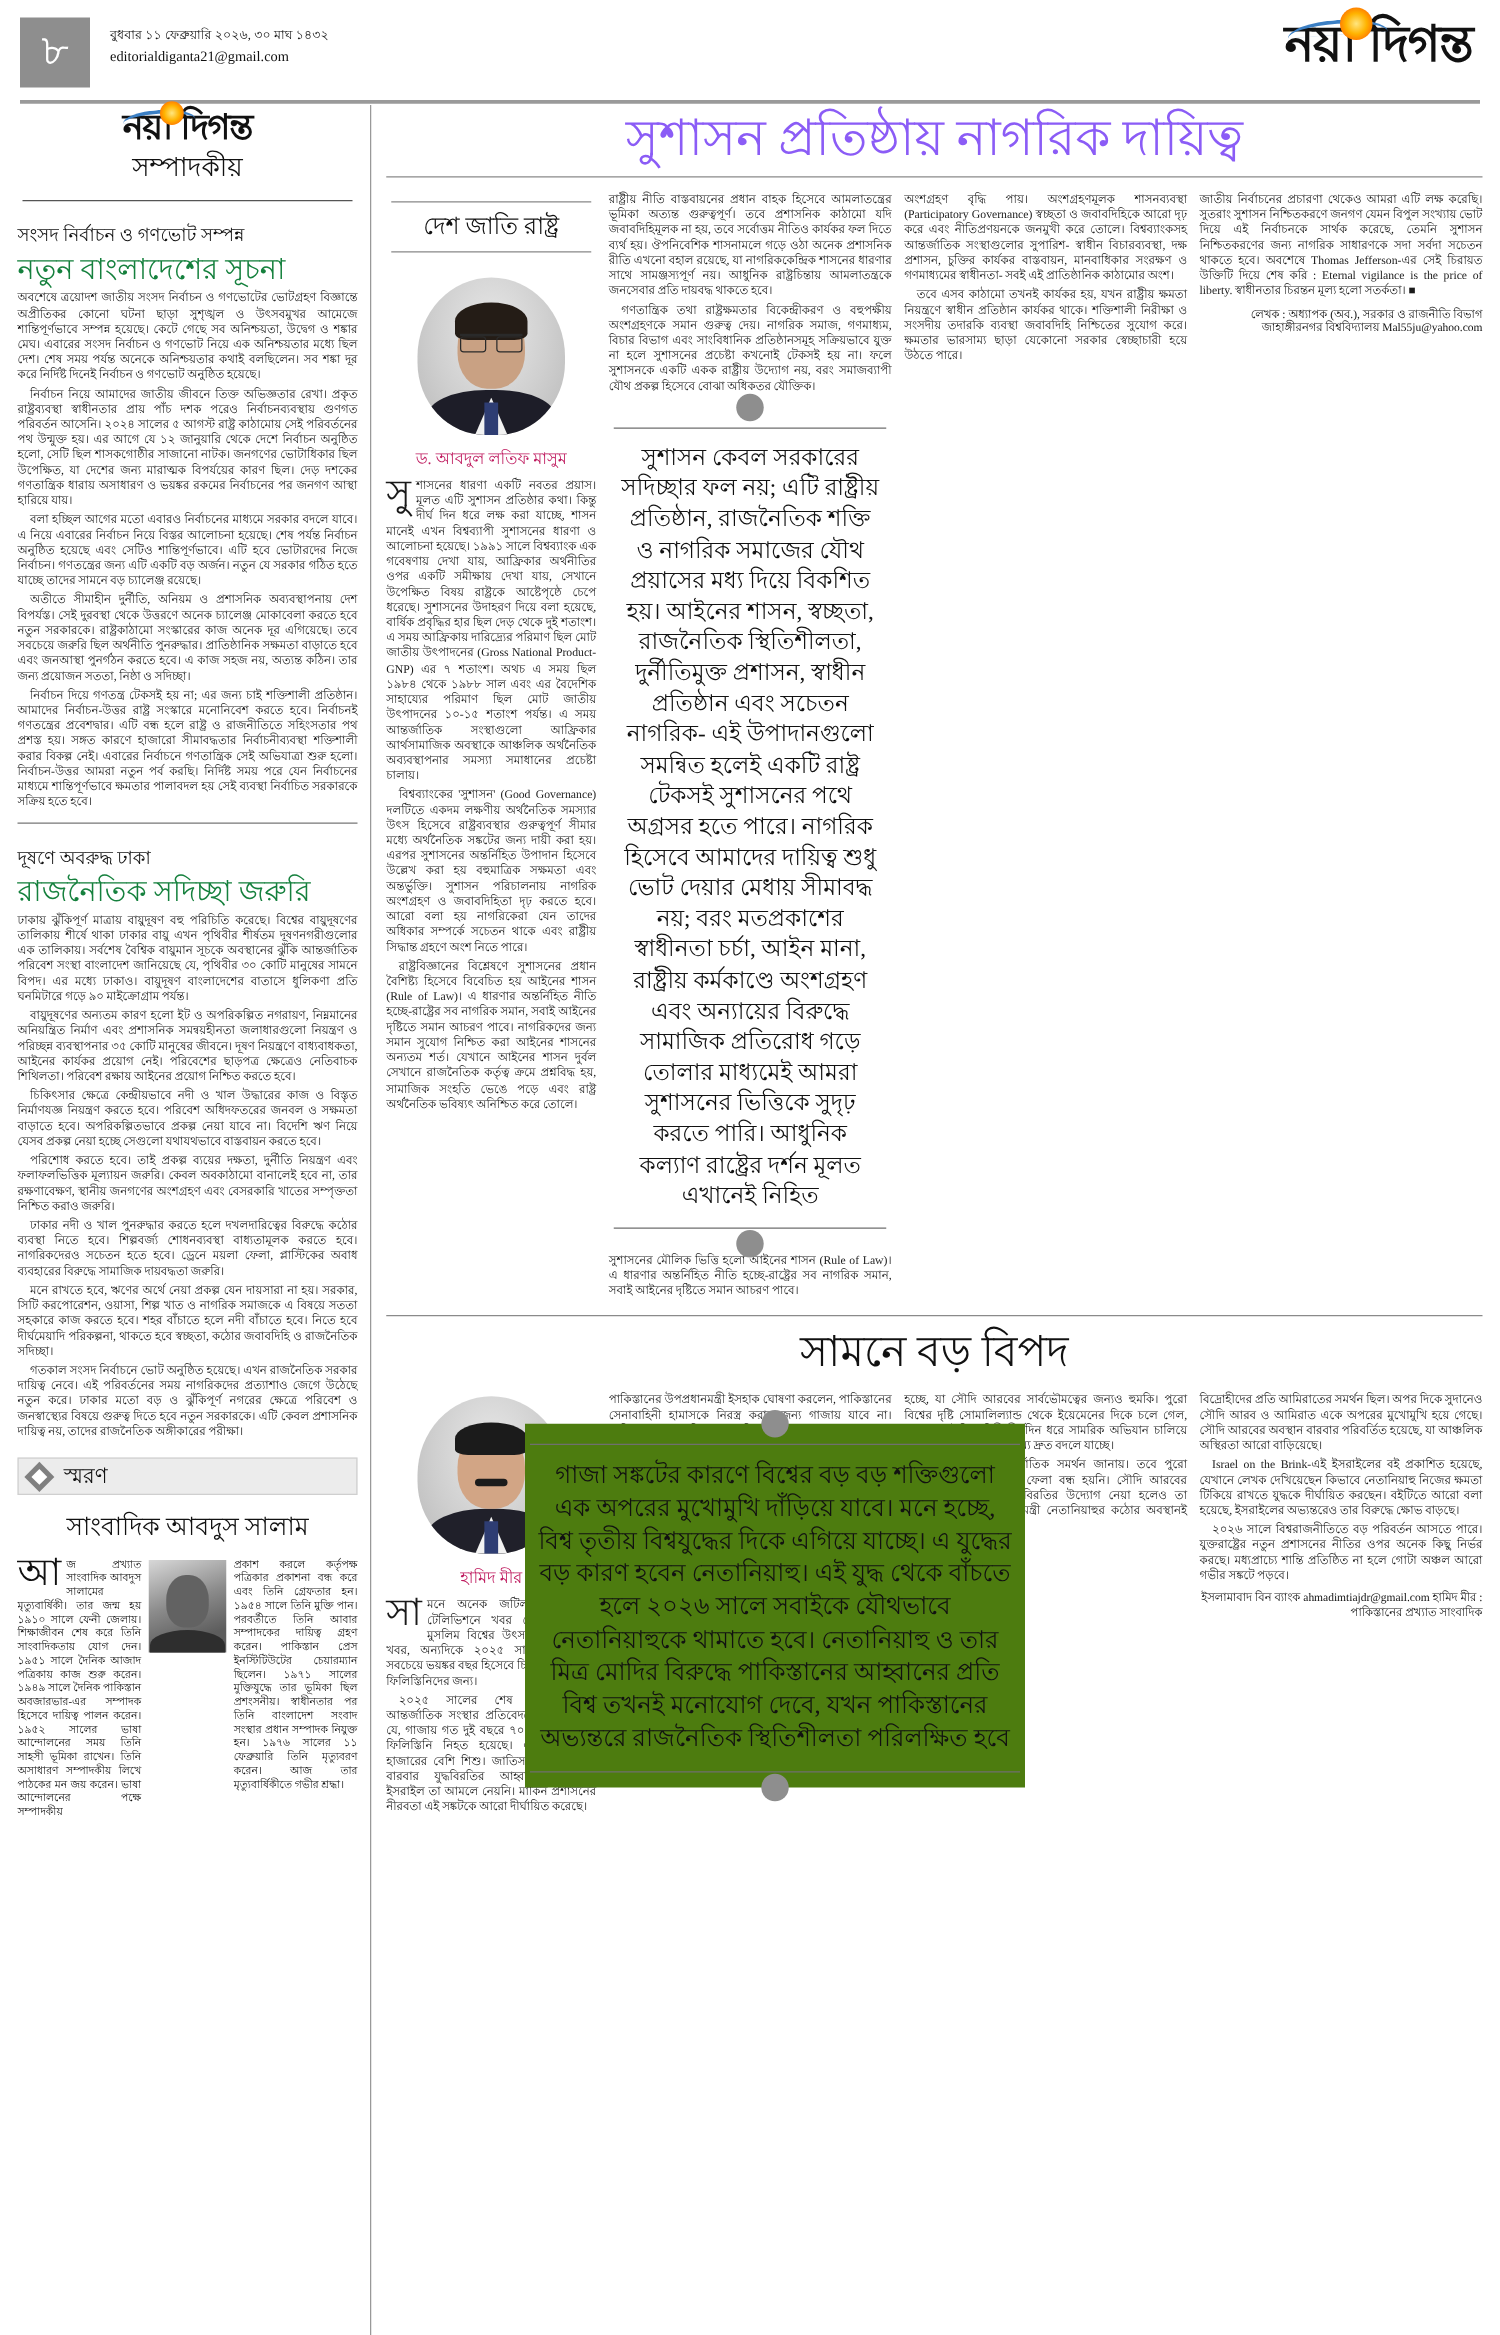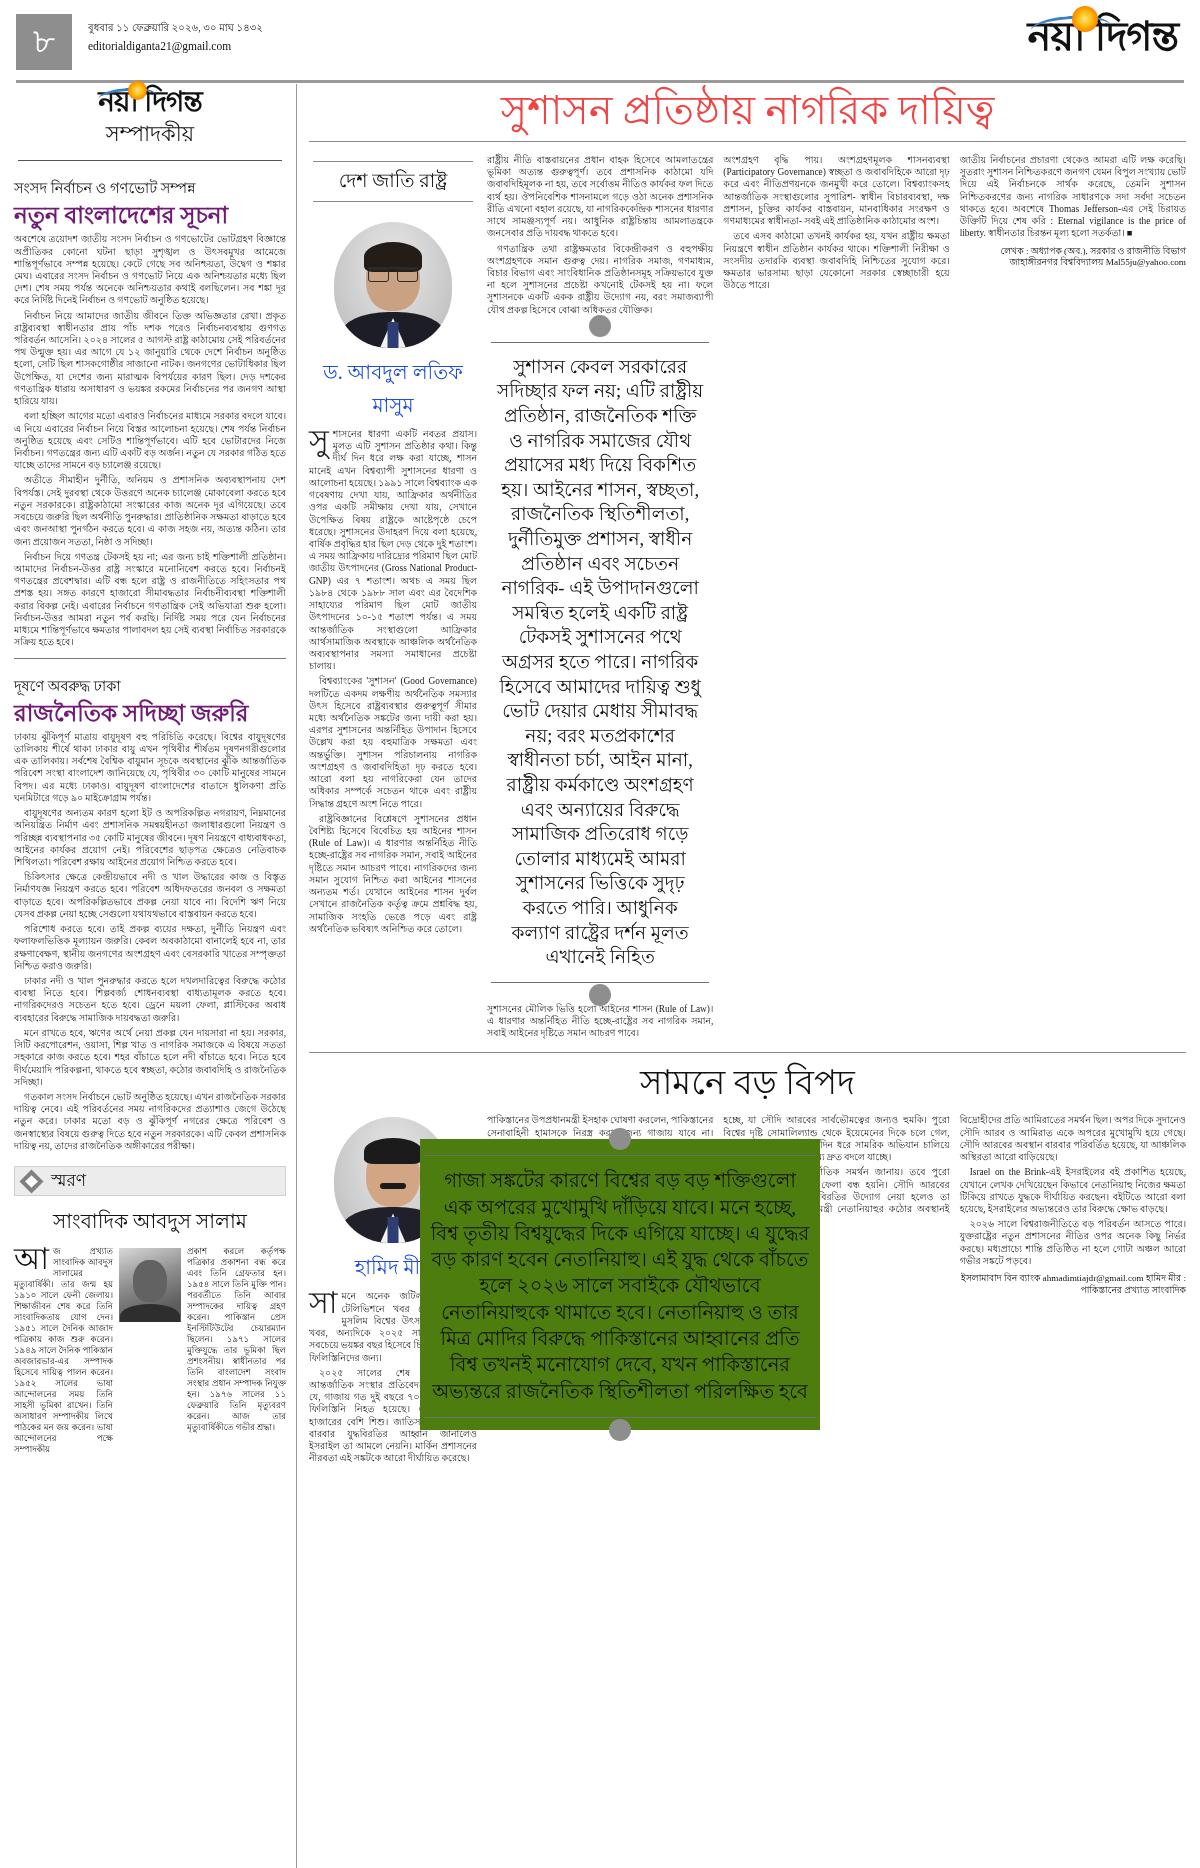--- a/index.html
+++ b/index.html
@@ -66,22 +66,22 @@
   .ed-logo .logo-sun{ left:30px; top:-7px; width:19px;height:19px; }
   .ed-logo .logo-swoosh{ left:0; width:58px; height:9px; }
   .ed-sub{
     text-align:center; font-size:21px; margin-top:2px; color:#111;
     font-family:"Liberation Serif",serif;
   }
   .ed-rule{ border-top:1.5px solid #555; margin:7px 4px 0 4px; }
 
   .kicker{ font-size:14.5px; margin-top:16px; color:#111; }
   .ed-head{
-    font-size:24px; line-height:1.1; margin-top:2px; color:#701a75;
-    font-weight:700;
+    font-size:24px; line-height:1.1; margin-top:2px; color:#15803d;
+    font-weight:400;
   }
   .ed-head.big{ font-size:23px; }
 
   .body-text{
     font-size:9.4px; line-height:1.30; text-align:justify;
     margin-top:5px; color:#1a1a1a; letter-spacing:0px;
     hyphens:auto; word-spacing:-0.2px;
   }
   .body-text p{ margin:0 0 3px 0; text-indent:10px; }
   .body-text p.noind{ text-indent:0; }
@@ -126,21 +126,21 @@
   .mem-photo .shoulders{
     position:absolute;left:50%;bottom:-6px;transform:translateX(-50%);
     width:60px;height:24px;border-radius:50% 50% 0 0;background:#2e2e2e;
   }
 
   
   .main-col{ flex:1; padding-left:12px; border-left:1px solid #999; }
 
   .title-main{
     text-align:center; font-size:40px; line-height:1.15;
-    margin:4px 0 0 0; color:#ef4444; font-weight:400;
+    margin:4px 0 0 0; color:#8b5cf6; font-weight:400;
   }
   .title-rule{ border-top:1px solid #8a8a8a; margin-top:7px; }
 
   .art-grid{ display:flex; gap:10px; margin-top:7px; }
   .art-col{ flex:1; min-width:0; }
   .art-col.first{ flex:0 0 168px; }
 
   .colhead-wrap{ text-align:center; padding:12px 4px; }
   .colhead-rule{ border-top:1px solid #888; }
   .colhead{ font-size:19px; padding:4px 0 3px 0; color:#111; }
@@ -187,21 +187,21 @@
   }
   .author-photo.mir .face{ background:#d2a585; }
   .author-photo.mir .hair{ background:#1b1b1b; height:26px; }
   .author-photo.mir .mous{
     position:absolute;left:50%;top:52%;transform:translateX(-50%);
     width:26px;height:6px;border-radius:3px;background:#1b1b1b;
   }
   .author-photo.mir .body{ background:#20202a; }
 
   .author-name{
-    text-align:center; font-size:20px; margin-top:9px; color:#1d4ed8;
+    text-align:center; font-size:13px; margin-top:9px; color:#be185d;
   }
 
   
   .pullquote{
     margin:10px 0 8px 0; position:relative; padding:16px 4px 12px 4px;
   }
   .pq-rule-top{ border-top:1.2px solid #6f6f6f; }
   .pq-dot{
     width:22px;height:22px;border-radius:50%;background:#8e8e8e;
     position:absolute; left:50%; transform:translateX(-50%); top:-11px;

